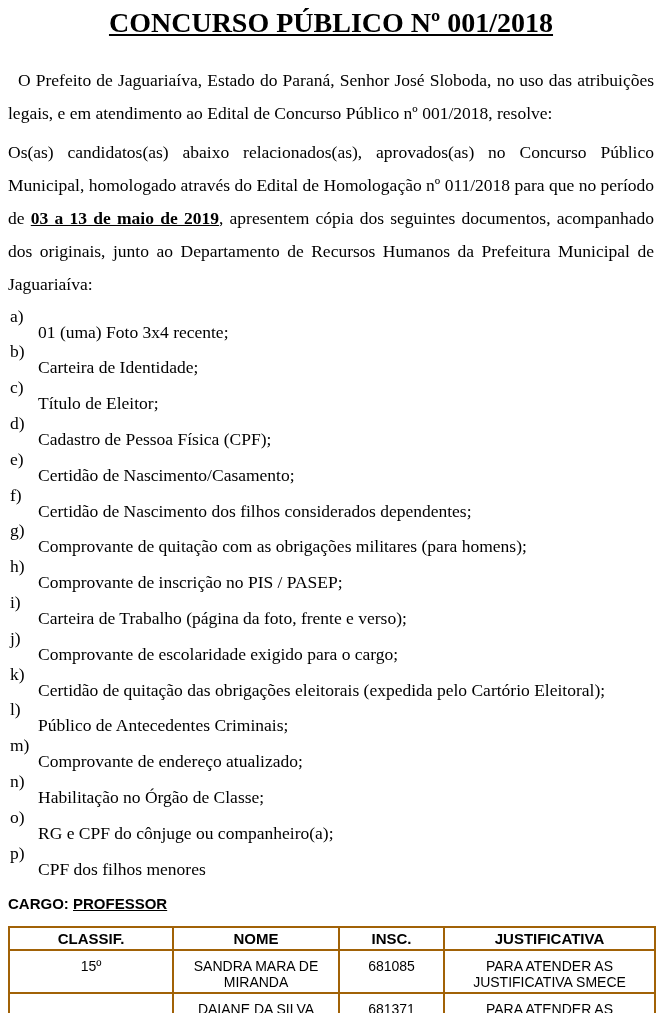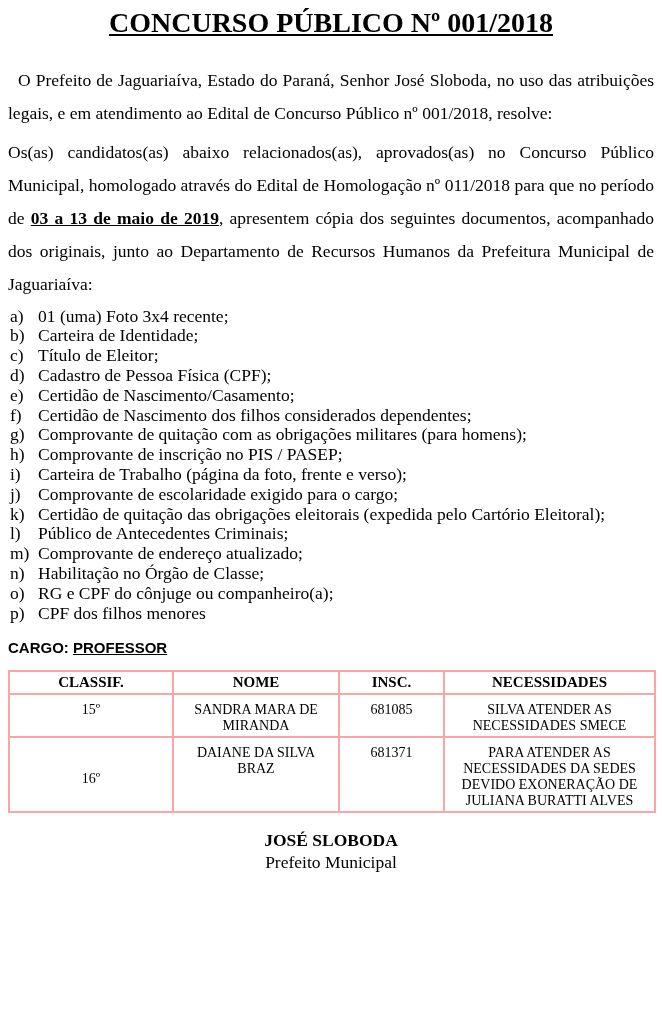--- a/index.html
+++ b/index.html
@@ -57,40 +57,39 @@
   }
   .doc-item {
     display: flex;
     font-size: 17.5px;
     line-height: 19.8px;
   }
   .doc-item .letter {
     flex: 0 0 30px;
     padding-left: 2px;
   }
-  .doc-item .item-text { flex: 1; }
+  .doc-item .item-text { flex: 1; margin-top: 16px; }
   .cargo-line {
     margin-top: 16px;
     font-family: "Liberation Sans", "DejaVu Sans", sans-serif;
     font-weight: bold;
     font-size: 15px;
   }
   .cargo-value { text-decoration: underline; text-align: center; }
   .call-table {
     margin-top: 14px;
     border-collapse: collapse;
     width: 646px;
     table-layout: fixed;
     font-family: "Liberation Sans", "DejaVu Sans", sans-serif;
   }
   .call-table th, .call-table td {
-    border: 2px solid #fca5a5;
+    border: 2px solid #a16207;
     text-align: center;
     padding: 2px 6px;
-    font-family: Liberation Serif, serif;
   }
   .call-table th {
     font-size: 15px;
     font-weight: bold;
     height: 22px;
     vertical-align: middle;
   }
   .call-table td {
     font-size: 14px;
     line-height: 16px;
@@ -207,29 +206,29 @@
       <col class="col-classif">
         <col class="col-nome">
         <col class="col-insc">
         <col class="col-just">
     </colgroup>
     <thead>
       <tr>
         <th>CLASSIF.</th>
         <th>NOME</th>
         <th>INSC.</th>
-        <th>NECESSIDADES</th>
+        <th>JUSTIFICATIVA</th>
       </tr>
     </thead>
     <tbody>
       <tr class="row-1">
         <td class="cell-classif">15º</td>
         <td class="cell-nome">SANDRA MARA DE MIRANDA</td>
         <td class="cell-insc">681085</td>
-        <td class="cell-just">SILVA ATENDER AS NECESSIDADES SMECE</td>
+        <td class="cell-just">PARA ATENDER AS JUSTIFICATIVA SMECE</td>
       </tr>
       <tr class="row-2">
         <td class="cell-classif">16º</td>
         <td class="cell-nome">DAIANE DA SILVA BRAZ</td>
         <td class="cell-insc">681371</td>
         <td class="cell-just">PARA ATENDER AS NECESSIDADES DA SEDES DEVIDO EXONERAÇÃO DE JULIANA BURATTI ALVES</td>
       </tr>
     </tbody>
   </table>
 

